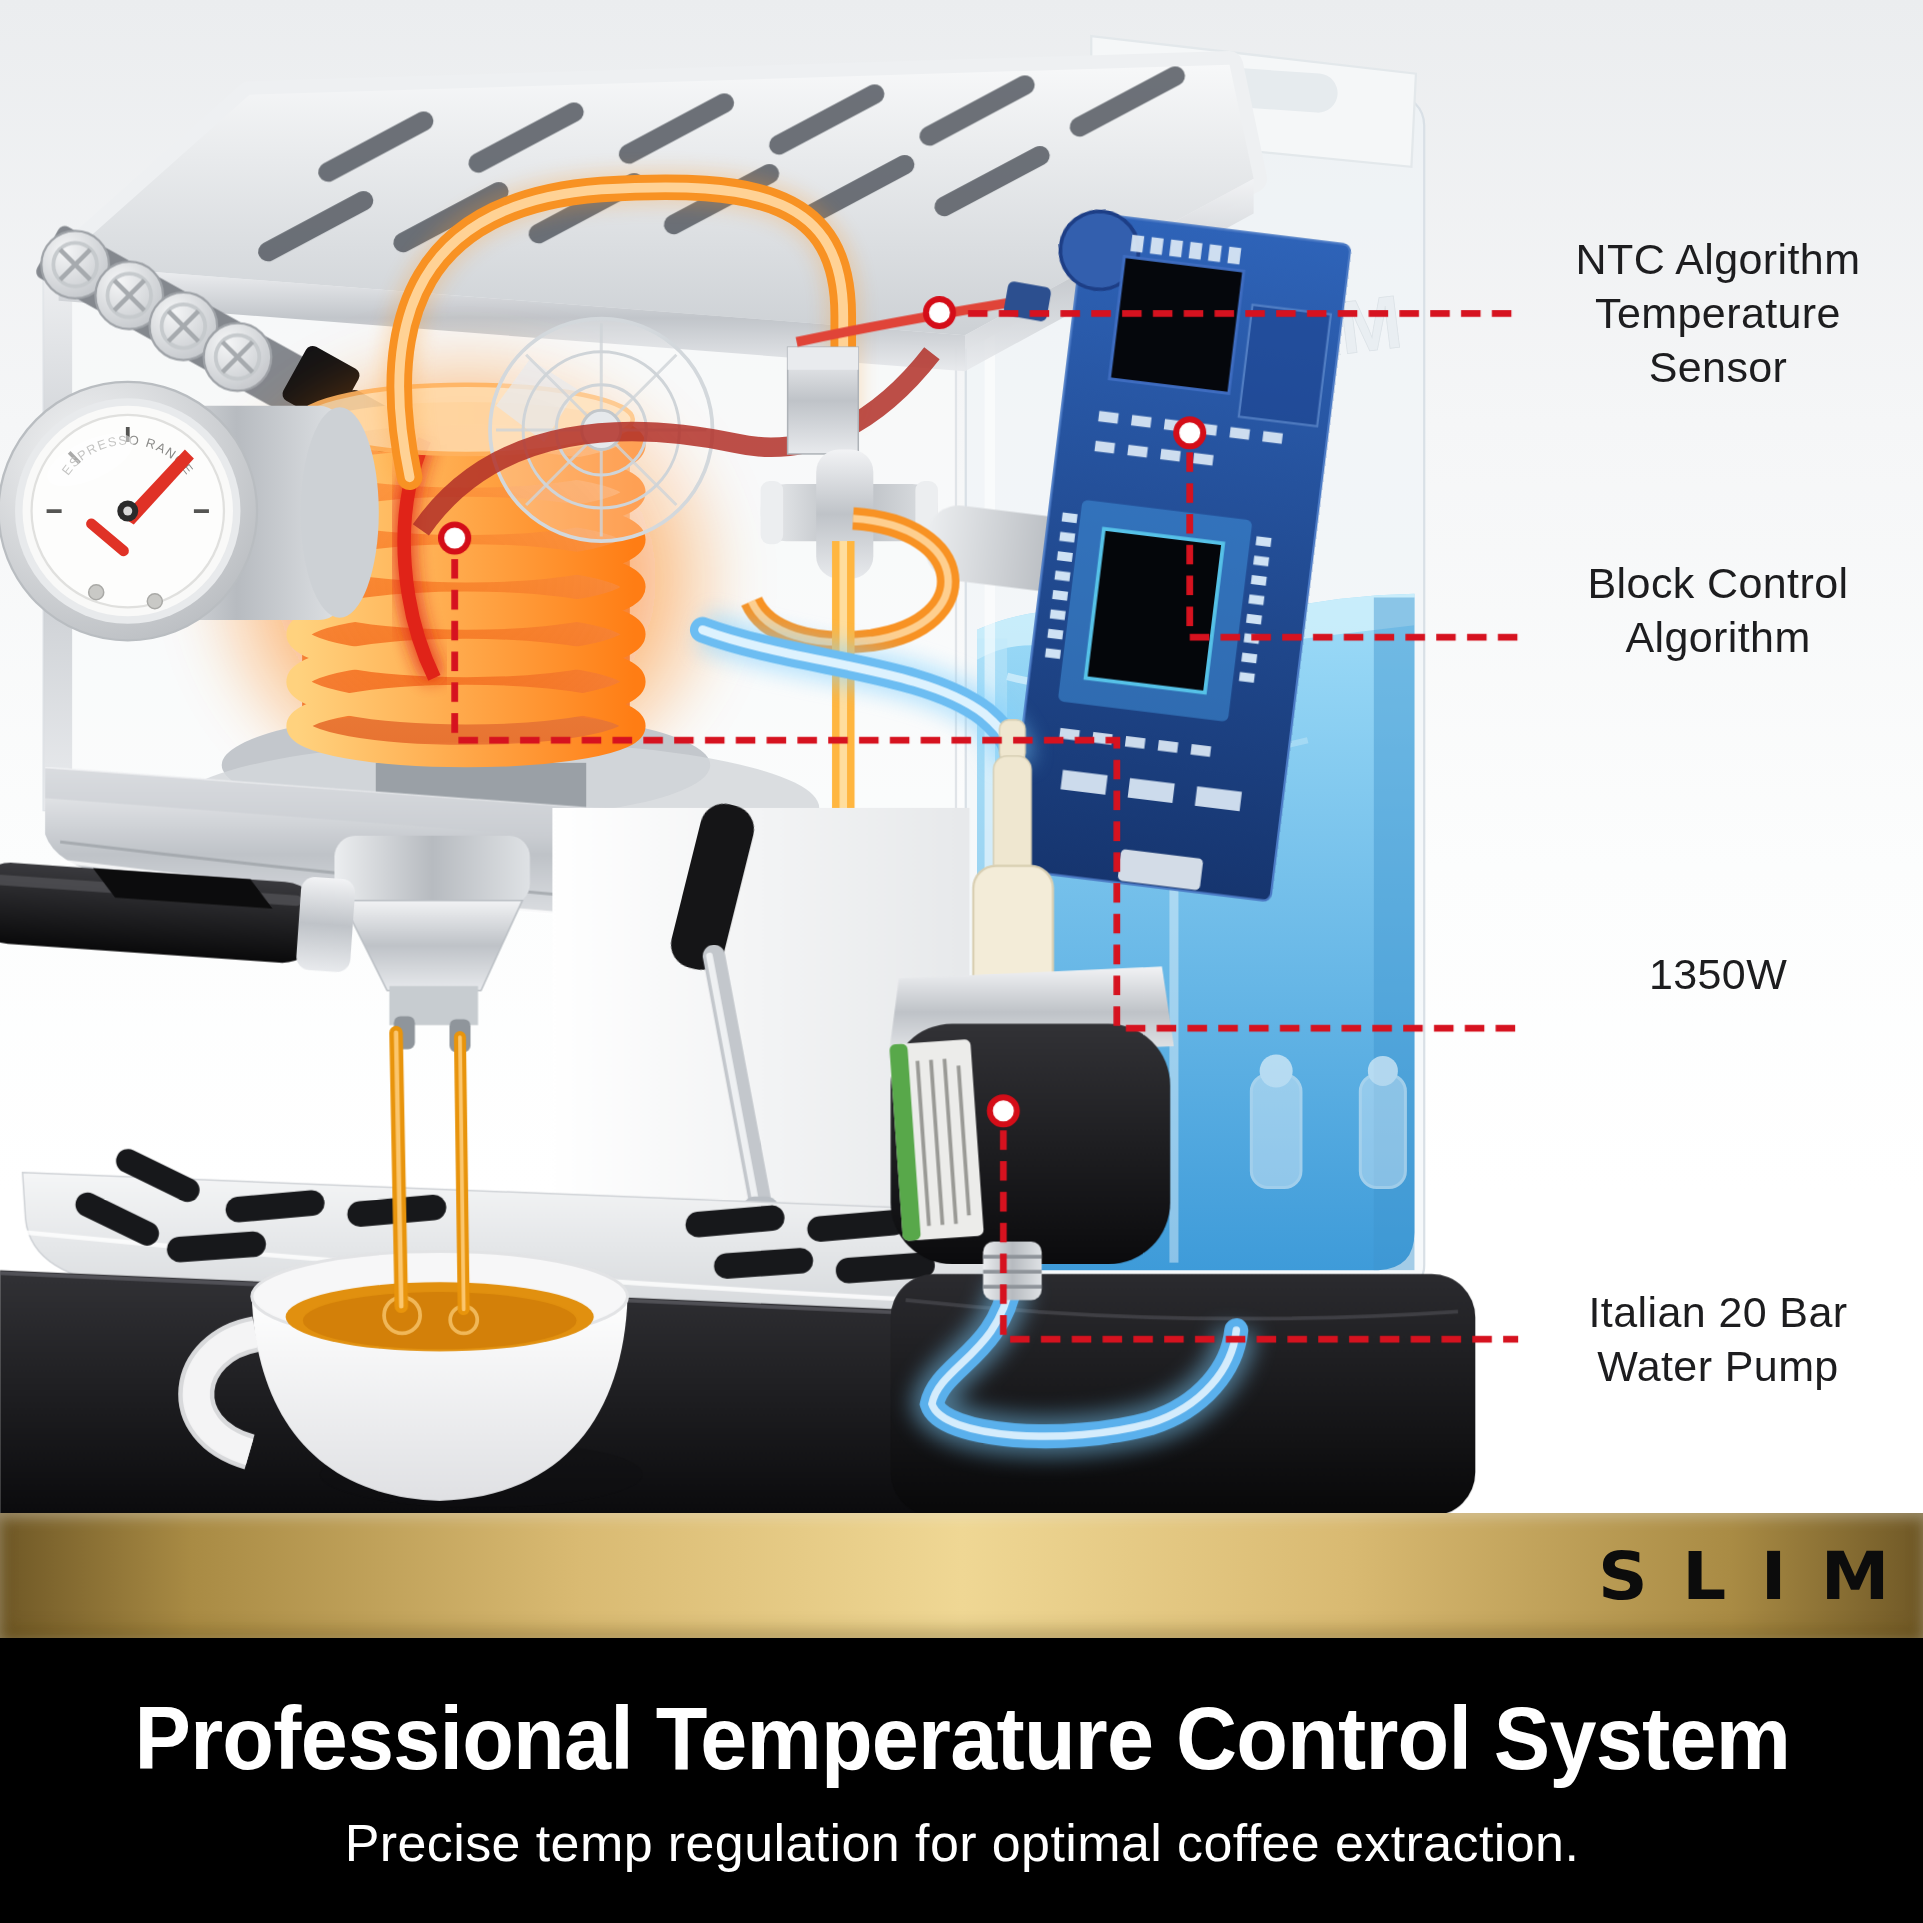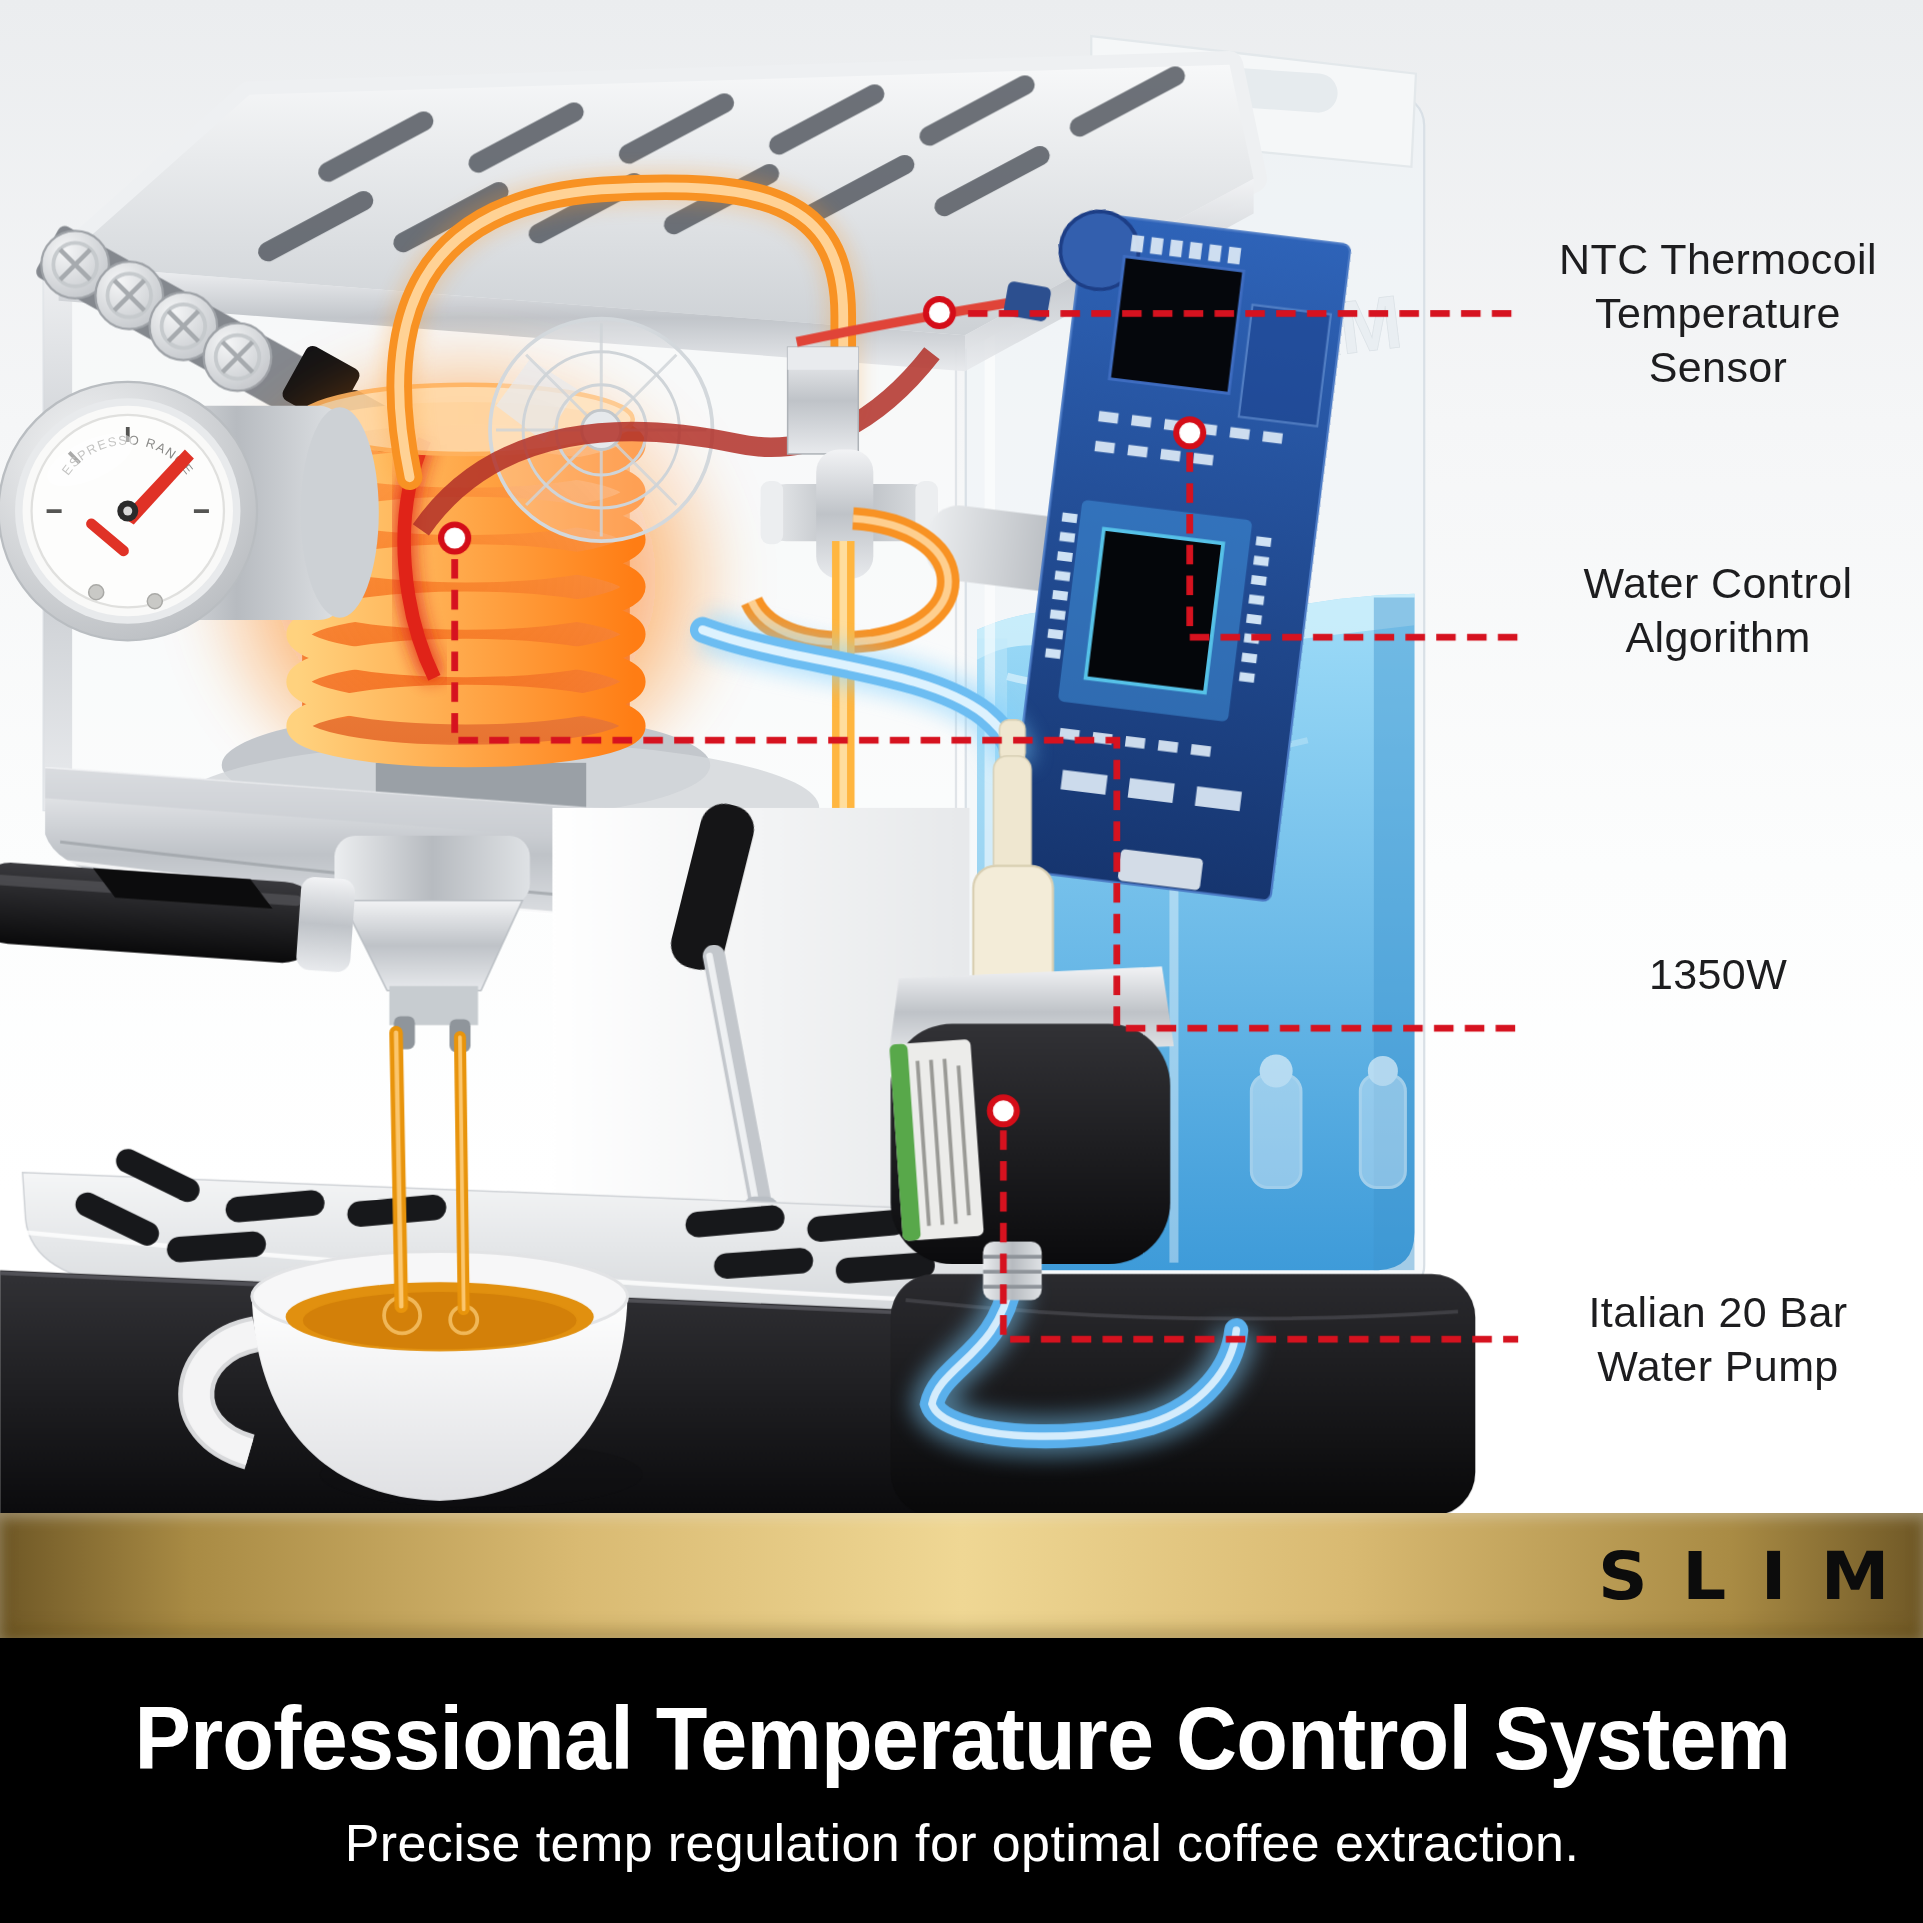--- a/index.html
+++ b/index.html
@@ -445,26 +445,26 @@
     </g>
     <g fill="#ffffff" stroke="#d40d18" stroke-width="8">
       <circle cx="1250" cy="416" r="18"></circle>
       <circle cx="1583" cy="576" r="18"></circle>
       <circle cx="605" cy="716" r="18"></circle>
       <circle cx="1335" cy="1478" r="18"></circle>
     </g>
   </svg>
 
   <div class="callout-label" style="top:232px;">
-    <div class="ln">NTC Thermocoil</div>
+    <div class="ln">NTC Algorithm</div>
     <div class="ln">Temperature</div>
     <div class="ln">Sensor</div>
   </div>
   <div class="callout-label" style="top:556px;">
-    <div class="ln">Water Control</div>
+    <div class="ln">Block Control</div>
     <div class="ln">Algorithm</div>
   </div>
   <div class="callout-label" style="top:947px;">
     <div class="ln">1350W</div>
   </div>
   <div class="callout-label" style="top:1285px;text-align:center;">
     <div class="ln">Italian 20 Bar</div>
     <div class="ln">Water Pump</div>
   </div>
 

